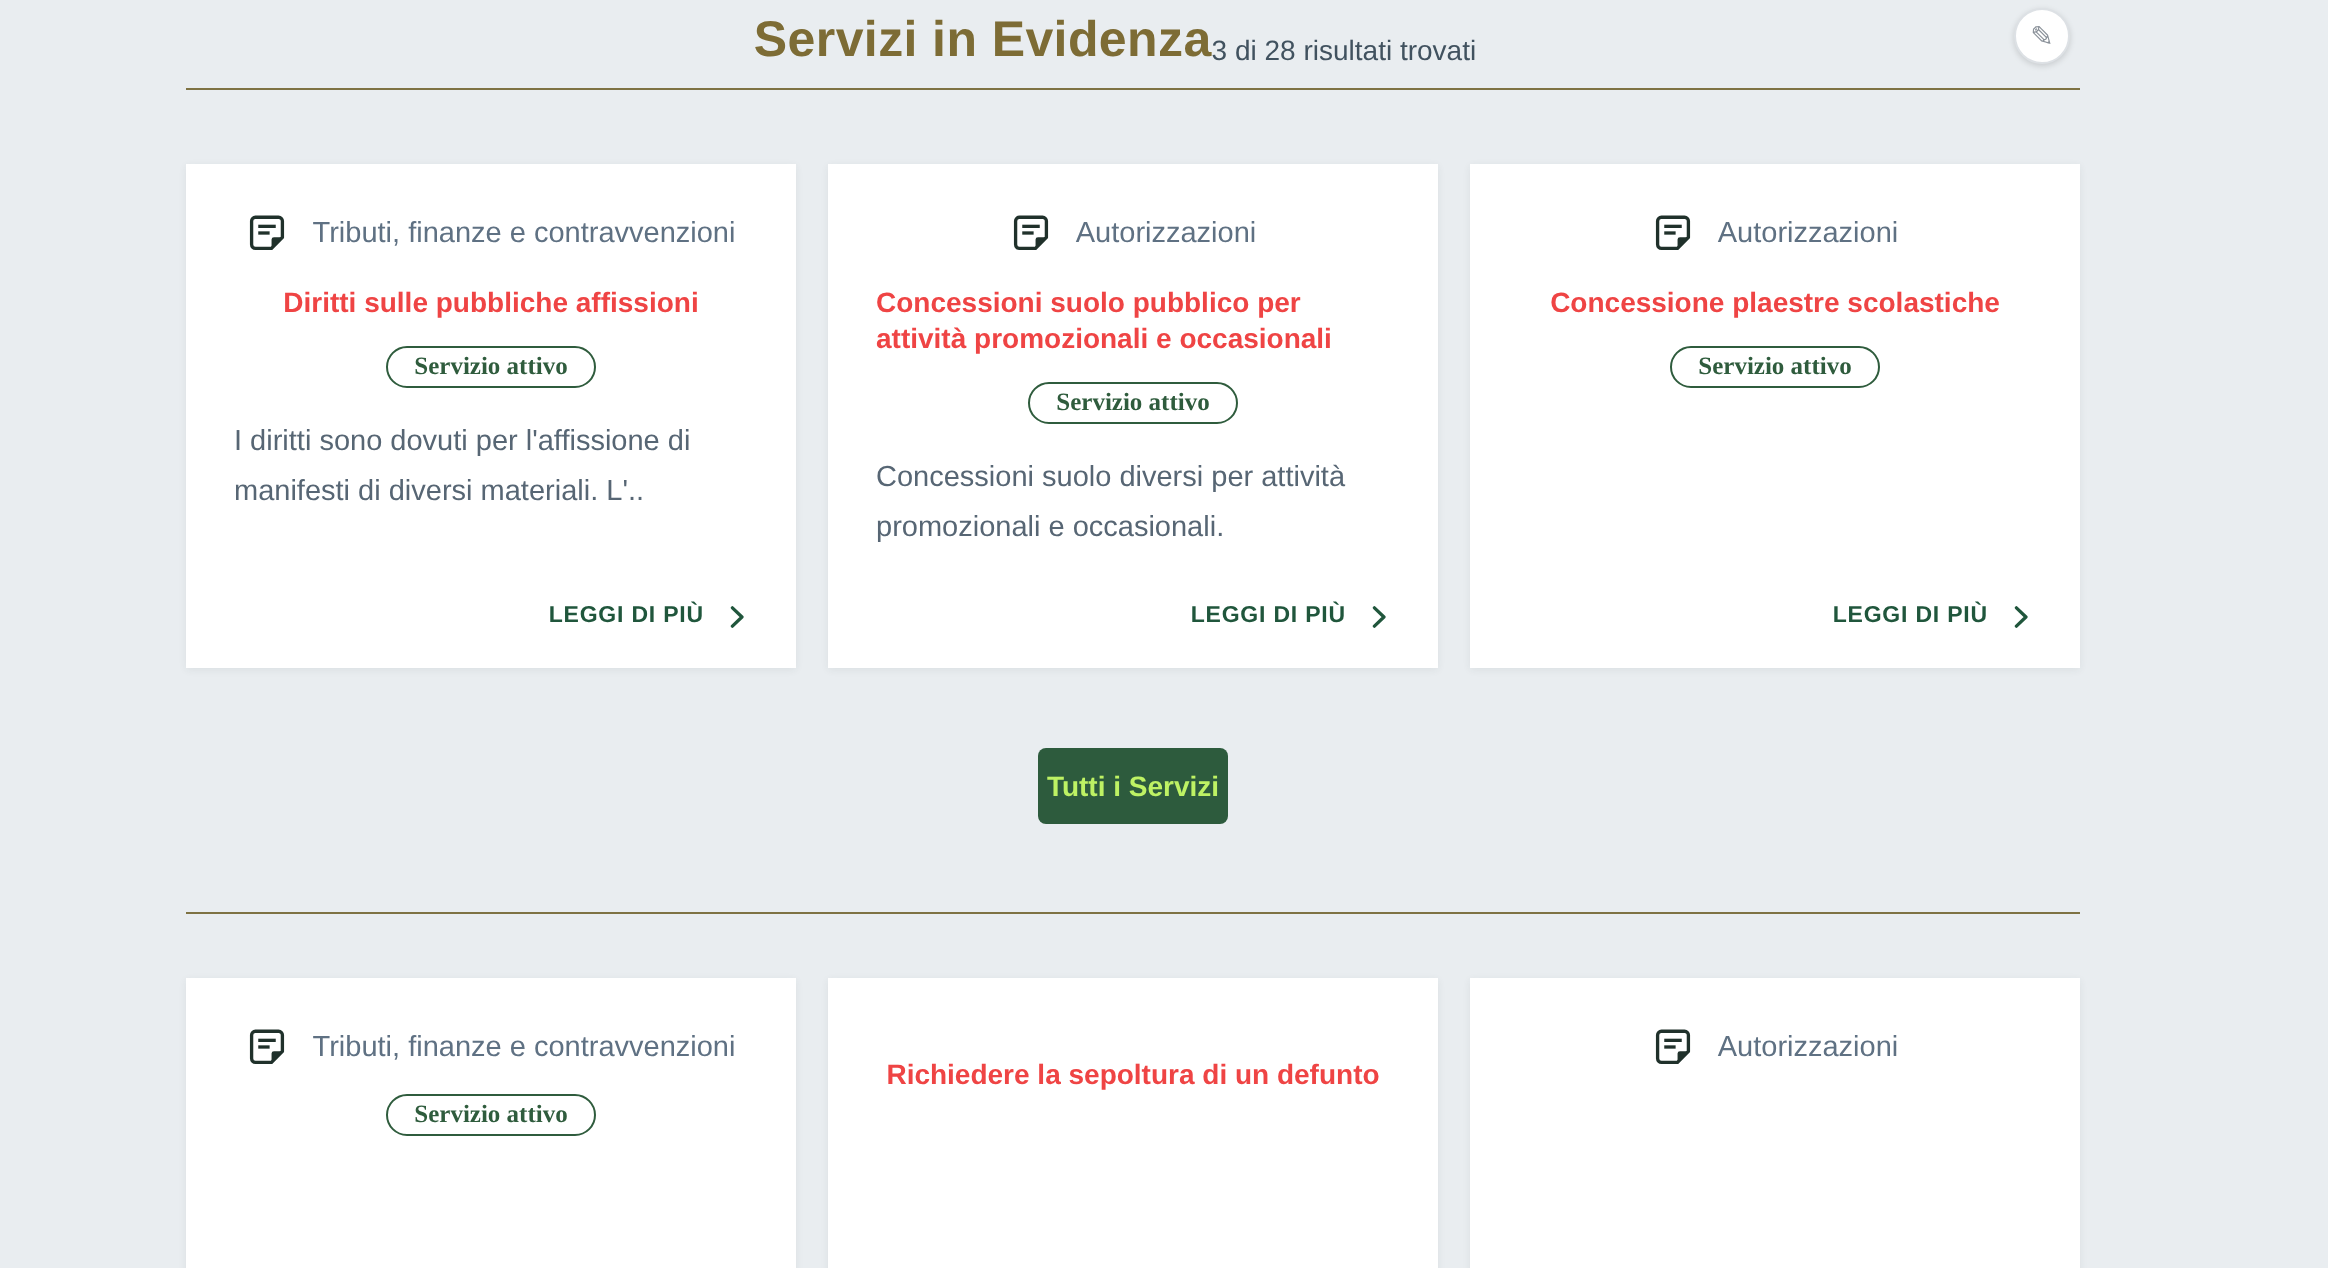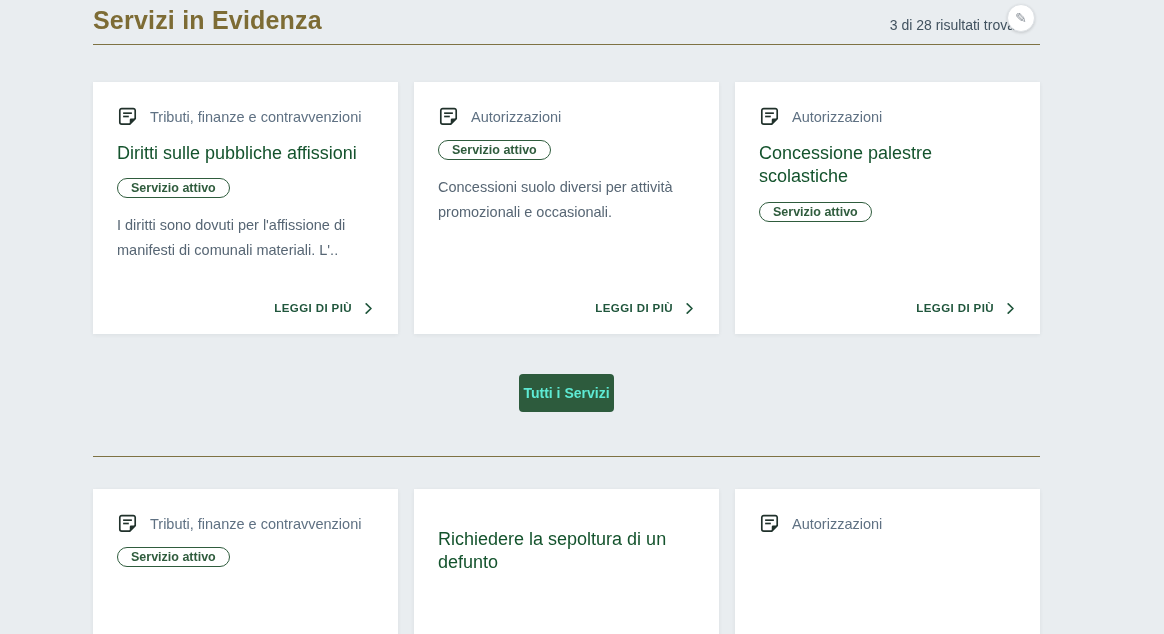--- a/index.html
+++ b/index.html
@@ -5,69 +5,69 @@
   * { margin:0; padding:0; box-sizing:border-box; }
   html,body { width:1164px; height:634px; overflow:hidden; }
   body {
     font-family:"Liberation Sans","DejaVu Sans",sans-serif;
     background:#e9edf0;
     color:#33444f;
   }
   .container { width:947px; margin-left:93px; padding-top:6px; }
 
   
-  .section-header { position:relative; display:flex; justify-content:space-between; align-items:flex-end; }
+  .section-header { position:relative; display:flex; justify-content:center; align-items:flex-end; }
   .section-title { font-size:25px; font-weight:bold; color:#7d6c35; letter-spacing:0.2px; }
   .results-count { font-size:14px; color:#41525f; padding-right:18px; padding-bottom:2px; }
   .edit-fab {
     position:absolute; left:914px; top:-2px;
     width:28px; height:28px; border-radius:50%;
     background:#ffffff; border:1px solid #dde1e5;
     box-shadow:0 1px 3px rgba(0,0,0,.15);
     display:flex; align-items:center; justify-content:center;
     color:#8a9199; font-size:14px; cursor:pointer;
   }
   .section-rule { border:none; border-top:1px solid #7e7243; margin-top:9px; }
 
   
   .card-grid { display:grid; grid-template-columns:repeat(3,1fr); gap:16px; margin-top:37px; }
   .card {
     background:#ffffff; box-shadow:0 1px 4px rgba(40,50,60,.07);
     padding:24px 24px 20px 24px;
-    display:flex; flex-direction:column; align-items:flex-start;
+    display:flex; flex-direction:column; align-items:center;
   }
   .row1 .card { height:252px; }
   .row2 .card { height:240px; }
 
   .card-cat { display:flex; align-items:center; gap:12px; }
   .note-icon { width:21px; height:21px; flex:0 0 auto; }
   .card-cat-label { font-size:14.5px; color:#5f7183; }
   .card-title {
-    margin-top:15px; font-size:18px; font-weight:normal;
-    color:#14532d; line-height:1.3; cursor:pointer;
-  }
-  .badge-row { display:flex; gap:9px; margin-top:13px; flex-wrap:wrap; }
+    margin-top:15px; font-size:14px; font-weight:bold;
+    color:#ef4444; line-height:1.3; cursor:pointer;
+  }
+  .badge-row { display:flex; gap:9px; margin-top:13px; flex-wrap:wrap;font-family:Liberation Serif, serif; }
   .badge {
     display:inline-block; border:1.5px solid #2f5c3d; border-radius:14px;
     padding:2px 13px; font-size:12.5px; font-weight:bold; color:#2f5c3d;
     white-space:nowrap; background:#fff;
   }
   .card-desc { margin-top:15px; font-size:14.5px; line-height:1.72; color:#576674; }
   .read-more {
     margin-top:auto; align-self:flex-end;
     display:flex; align-items:center; gap:11px;
     font-size:11.5px; font-weight:bold; letter-spacing:.4px;
     color:#20563c; cursor:pointer; text-transform:uppercase;
   }
   .chevron-icon { width:11px; height:11px; }
 
   
   .button-row { text-align:center; margin-top:40px; }
   .all-services-btn {
-    display:inline-block; background:#2d5b3d; color:#5eead4;
+    display:inline-block; background:#2d5b3d; color:#bef264;
     font-family:inherit; font-size:14px; font-weight:bold;
     border:none; border-radius:4px; padding:11px 4px; cursor:pointer;
   }
 
   .section2 { margin-top:44px; }
   .row2 { margin-top:32px; }
 </style>
 </head>
 <body>
 
@@ -103,56 +103,57 @@
         <div class="card-cat">
           <svg class="note-icon" viewBox="0 0 24 24">
               <use href="#noteIcon"></use>
             </svg>
           <span class="card-cat-label">Tributi, finanze e contravvenzioni</span>
         </div>
         <div class="card-title">Diritti sulle pubbliche affissioni</div>
         <div class="badge-row">
           <span class="badge">Servizio attivo</span>
         </div>
-        <p class="card-desc">I diritti sono dovuti per l'affissione di manifesti di comunali materiali. L'..</p>
+        <p class="card-desc">I diritti sono dovuti per l'affissione di manifesti di diversi materiali. L'..</p>
         <div class="read-more">
           <span>LEGGI DI PIÙ</span>
           <svg class="chevron-icon" viewBox="0 0 11 12">
               <use href="#chevIcon"></use>
             </svg>
         </div>
       </div>
 
       <div class="card">
         <div class="card-cat">
           <svg class="note-icon" viewBox="0 0 24 24">
               <use href="#noteIcon"></use>
             </svg>
           <span class="card-cat-label">Autorizzazioni</span>
         </div>
+        <div class="card-title">Concessioni suolo pubblico per attività promozionali e occasionali</div>
         <div class="badge-row">
           <span class="badge">Servizio attivo</span>
         </div>
         <p class="card-desc">Concessioni suolo diversi per attività promozionali e occasionali.</p>
         <div class="read-more">
           <span>LEGGI DI PIÙ</span>
           <svg class="chevron-icon" viewBox="0 0 11 12">
               <use href="#chevIcon"></use>
             </svg>
         </div>
       </div>
 
       <div class="card">
         <div class="card-cat">
           <svg class="note-icon" viewBox="0 0 24 24">
               <use href="#noteIcon"></use>
             </svg>
           <span class="card-cat-label">Autorizzazioni</span>
         </div>
-        <div class="card-title">Concessione palestre scolastiche</div>
+        <div class="card-title">Concessione plaestre scolastiche</div>
         <div class="badge-row">
           <span class="badge">Servizio attivo</span>
         </div>
         <div class="read-more">
           <span>LEGGI DI PIÙ</span>
           <svg class="chevron-icon" viewBox="0 0 11 12">
               <use href="#chevIcon"></use>
             </svg>
         </div>
       </div>

